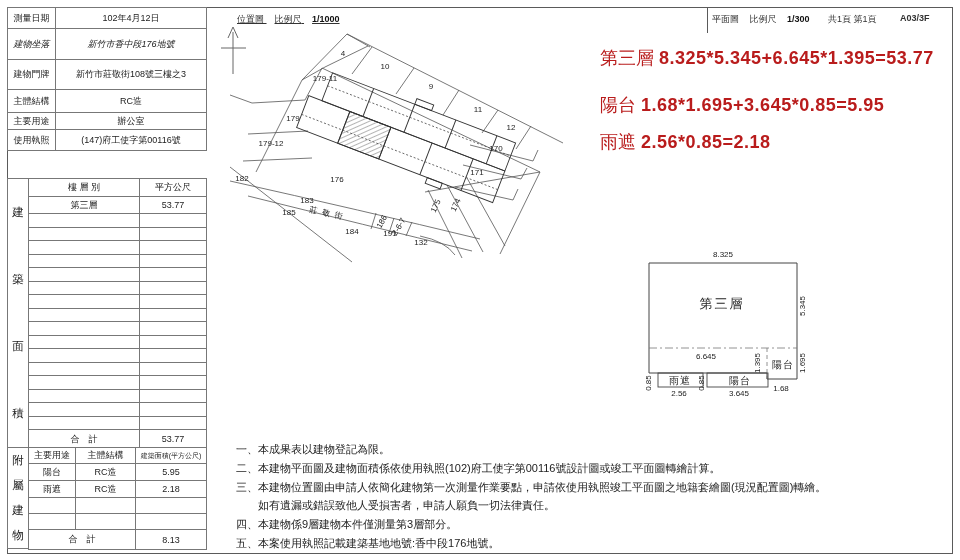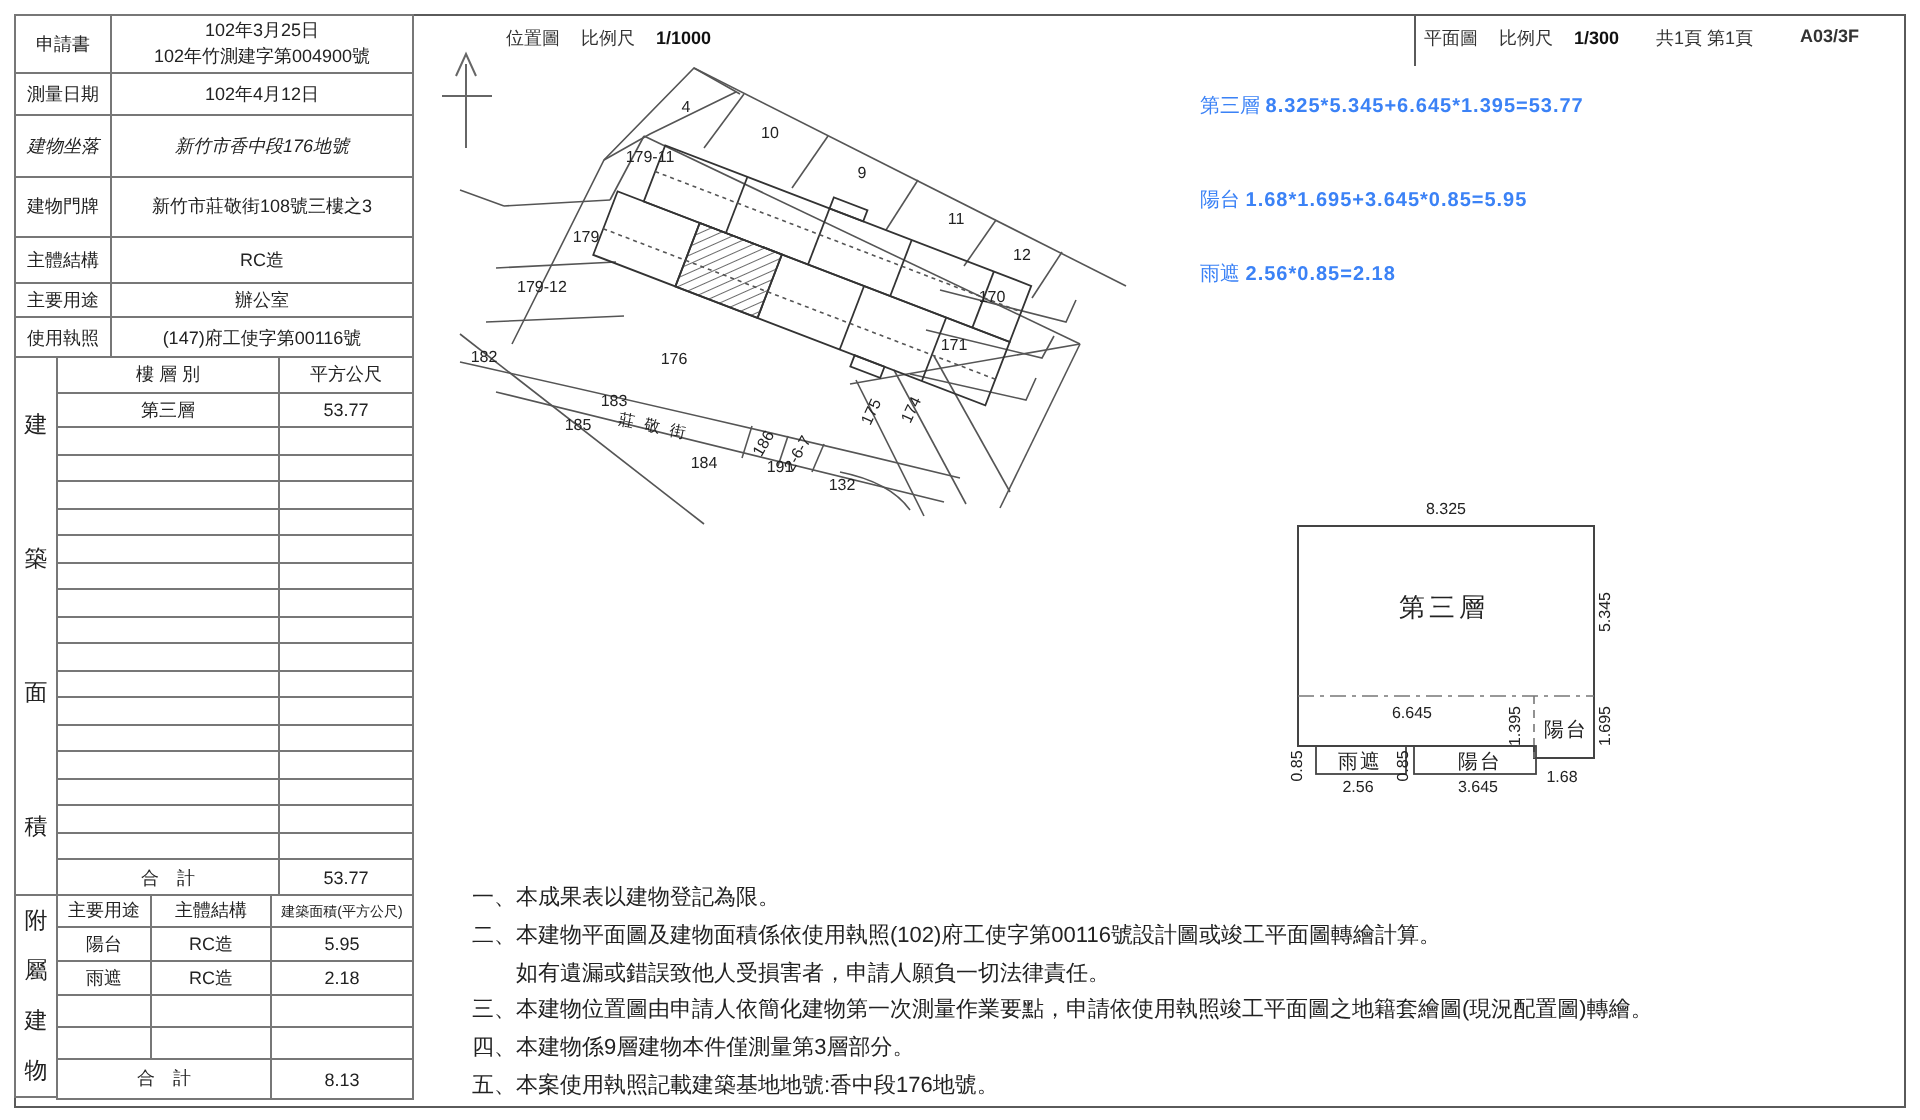--- a/index.html
+++ b/index.html
@@ -6,65 +6,58 @@
   body{width:960px;height:560px;position:relative;font-family:"Liberation Sans",sans-serif;color:#1a1a1a;overflow:hidden;}
   .sheet{position:absolute;inset:0;background:#fff;}
   .outer-border{position:absolute;left:7px;top:7px;width:944px;height:545px;border:1px solid #5a5a5a;}
   .tbl{border-collapse:collapse;position:absolute;table-layout:fixed;background:#fff;}
   .tbl td{border:1px solid #777;font-size:9px;text-align:center;padding:0;vertical-align:middle;overflow:hidden;white-space:nowrap;color:#222;}
   .tbl td.lbl{font-size:9px;}
   .strip{position:absolute;display:flex;flex-direction:column;justify-content:space-around;align-items:center;border:1px solid #777;background:#fff;font-size:11.5px;color:#222;box-sizing:border-box;}
   .hdr{position:absolute;font-size:9px;color:#333;white-space:nowrap;}
   .hdr b{margin-left:8px;color:#111;}
   .vdiv{position:absolute;left:707px;top:7px;height:26px;width:0;border-left:1px solid #5a5a5a;}
-  .formula{position:absolute;left:600px;font-size:10px;color:#3b82f6;white-space:nowrap;}
+  .formula{position:absolute;left:600px;font-size:18px;color:#b91c1c;white-space:nowrap;}
   .formula .num{font-weight:bold;letter-spacing:.5px;}
   .notes{position:absolute;left:236px;top:440px;width:710px;font-size:11px;line-height:18.8px;color:#222;}
   svg text{fill:#222;}
   #lot-layer text{font-size:8px;text-anchor:middle;}
   #plan-labels text{font-size:8px;text-anchor:middle;}
   #plan-labels text.big{font-size:13px;letter-spacing:2px;}
   #plan-labels text.med{font-size:10px;letter-spacing:1px;}
   .mapline{stroke:#555;stroke-width:0.8;fill:none;}
   .bline{stroke:#333;stroke-width:0.9;fill:none;}
   .dashline{stroke:#555;stroke-width:0.8;fill:none;stroke-dasharray:2,2;}
 </style>
 </head>
 <body>
 
 <div class="sheet">
   <div class="outer-border"></div>
 
-  <div class="hdr" style="left:253px;top:13px;">
+  <div class="hdr" style="left:237px;top:13px;text-decoration:underline;">
     <span>位置圖</span>
     <span style="margin-left:8px">比例尺</span>
     <b>1/1000</b>
   </div>
   <div class="vdiv"></div>
   <div class="hdr" style="left:712px;top:13px;">
     <span>平面圖</span>
     <span style="margin-left:8px">比例尺</span>
     <b>1/300</b>
   </div>
   <div class="hdr" style="left:828px;top:13px;">共1頁 第1頁</div>
   <div class="hdr" style="left:900px;top:13px;font-weight:bold;">A03/3F</div>
 
   <table class="tbl" style="left:7px;top:7px;width:199px;">
     <colgroup>
         <col style="width:48px">
         <col style="width:151px">
       </colgroup>
     <tbody id="info-body">
-        <tr style="height: 29px;">
-          <td class="lbl">申請書</td>
-          <td>
-            <div>102年3月25日</div>
-            <div>102年竹測建字第004900號</div>
-          </td>
-        </tr>
         <tr style="height: 21px;">
           <td class="lbl">測量日期</td>
           <td>
             <div>102年4月12日</div>
           </td>
         </tr>
         <tr style="height: 31px; font-style: italic;">
           <td class="lbl">建物坐落</td>
           <td>
             <div>新竹市香中段176地號</div>
@@ -347,18 +340,18 @@
         <text x="740" y="384" class="med">陽台</text>
         <text x="679" y="396">2.56</text>
         <text x="739" y="396">3.645</text>
         <text x="781" y="391">1.68</text>
       </g>
   </svg>
 
   <div class="notes" id="notes">
       <div>一、本成果表以建物登記為限。</div>
       <div>二、本建物平面圖及建物面積係依使用執照(102)府工使字第00116號設計圖或竣工平面圖轉繪計算。</div>
+      <div>三、本建物位置圖由申請人依簡化建物第一次測量作業要點，申請依使用執照竣工平面圖之地籍套繪圖(現況配置圖)轉繪。</div>
       <div>　　如有遺漏或錯誤致他人受損害者，申請人願負一切法律責任。</div>
-      <div>三、本建物位置圖由申請人依簡化建物第一次測量作業要點，申請依使用執照竣工平面圖之地籍套繪圖(現況配置圖)轉繪。</div>
       <div>四、本建物係9層建物本件僅測量第3層部分。</div>
       <div>五、本案使用執照記載建築基地地號:香中段176地號。</div>
     </div>
 </div>
 
 </body></html>

